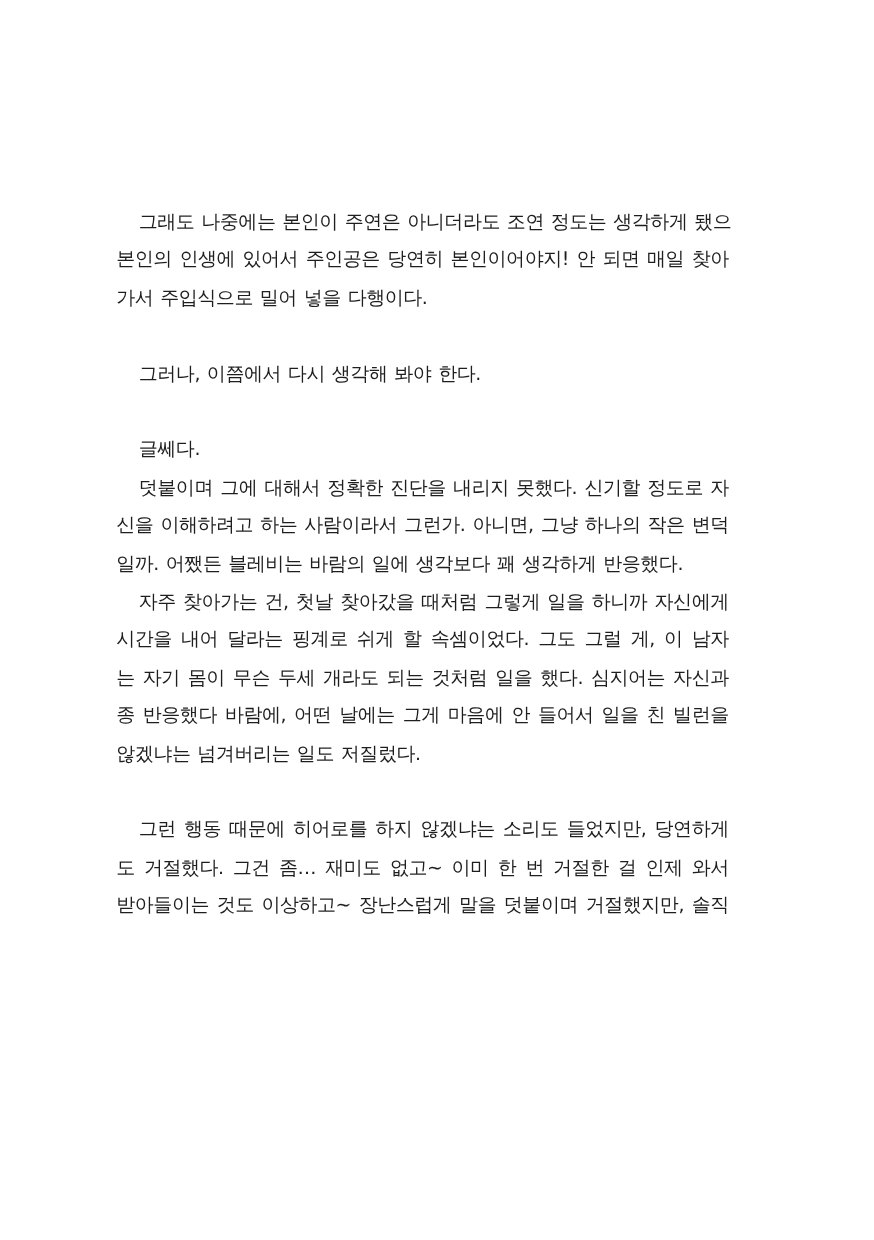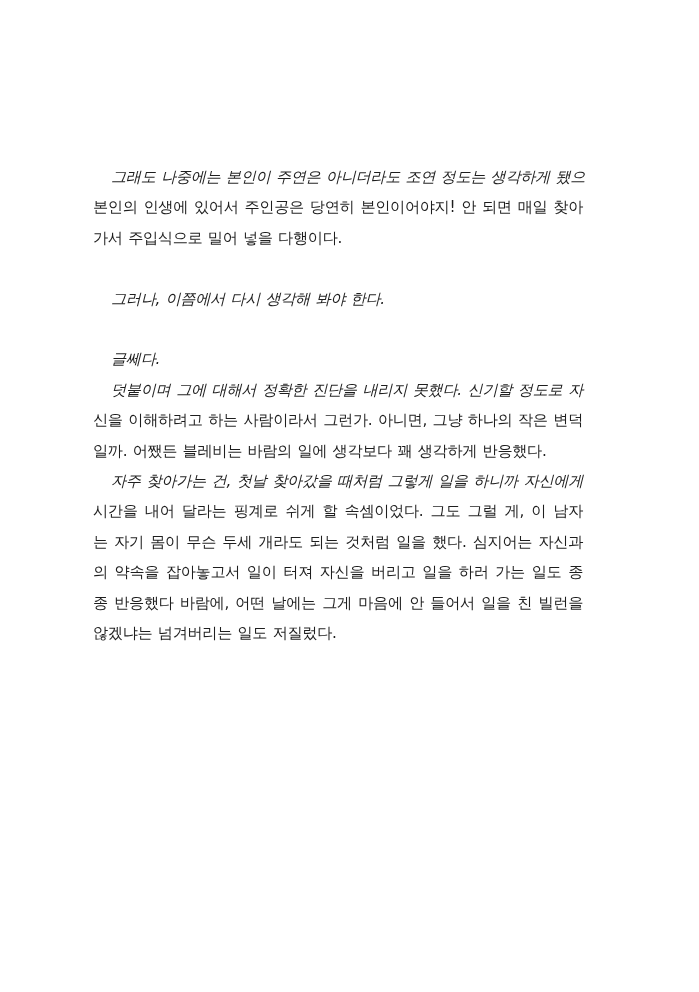--- a/index.html
+++ b/index.html
@@ -12,21 +12,21 @@
       font-family: "DejaVu Sans", "Liberation Sans", sans-serif;
       font-size: 15.2px;
       line-height: 30.4px;
       color: #1e1e1e;
       letter-spacing: -0.35px;
       word-spacing: 1px;
     }
     .para { margin: 0; text-align: justify; }
     .line { display: block; white-space: nowrap; text-align: justify; text-align-last: justify; }
     .line.last { text-align-last: left; }
-    .indent { padding-left: 18px; font-style: italic; }
+    .indent { padding-left: 18px; }
     .gap { height: 30.4px; }
   </style>
 </head>
 <body>
 
 <div class="page">
 
   <div class="para">
     <span class="line indent">그래도 나중에는 본인이 주연은 아니더라도 조연 정도는 생각하게 됐으</span>
     <span class="line">본인의 인생에 있어서 주인공은 당연히 본인이어야지! 안 되면 매일 찾아</span>
@@ -49,21 +49,25 @@
   <div class="para">
     <span class="line indent">덧붙이며 그에 대해서 정확한 진단을 내리지 못했다. 신기할 정도로 자</span>
     <span class="line">신을 이해하려고 하는 사람이라서 그런가. 아니면, 그냥 하나의 작은 변덕</span>
     <span class="line last">일까. 어쨌든 블레비는 바람의 일에 생각보다 꽤 생각하게 반응했다.</span>
   </div>
 
   <div class="para">
     <span class="line indent">자주 찾아가는 건, 첫날 찾아갔을 때처럼 그렇게 일을 하니까 자신에게</span>
     <span class="line">시간을 내어 달라는 핑계로 쉬게 할 속셈이었다. 그도 그럴 게, 이 남자</span>
     <span class="line">는 자기 몸이 무슨 두세 개라도 되는 것처럼 일을 했다. 심지어는 자신과</span>
-    <span class="line">의 약속을 잡아놓고서 일이 터져 자신을 버리고 일을 하러 가는 일도 종</span>
     <span class="line">종 반응했다 바람에, 어떤 날에는 그게 마음에 안 들어서 일을 친 빌런을</span>
     <span class="line last">않겠냐는 넘겨버리는 일도 저질렀다.</span>
   </div>
 
   <div class="gap"></div>
 
+  <div class="para">
+    <span class="line indent">그런 행동 때문에 히어로를 하지 않겠냐는 소리도 들었지만, 당연하게</span>
+    <span class="line">도 거절했다. 그건 좀… 재미도 없고~ 이미 한 번 거절한 걸 인제 와서</span>
+    <span class="line">받아들이는 것도 이상하고~ 장난스럽게 말을 덧붙이며 거절했지만, 솔직</span>
+  </div>
 
 </div>
 
 </body></html>

